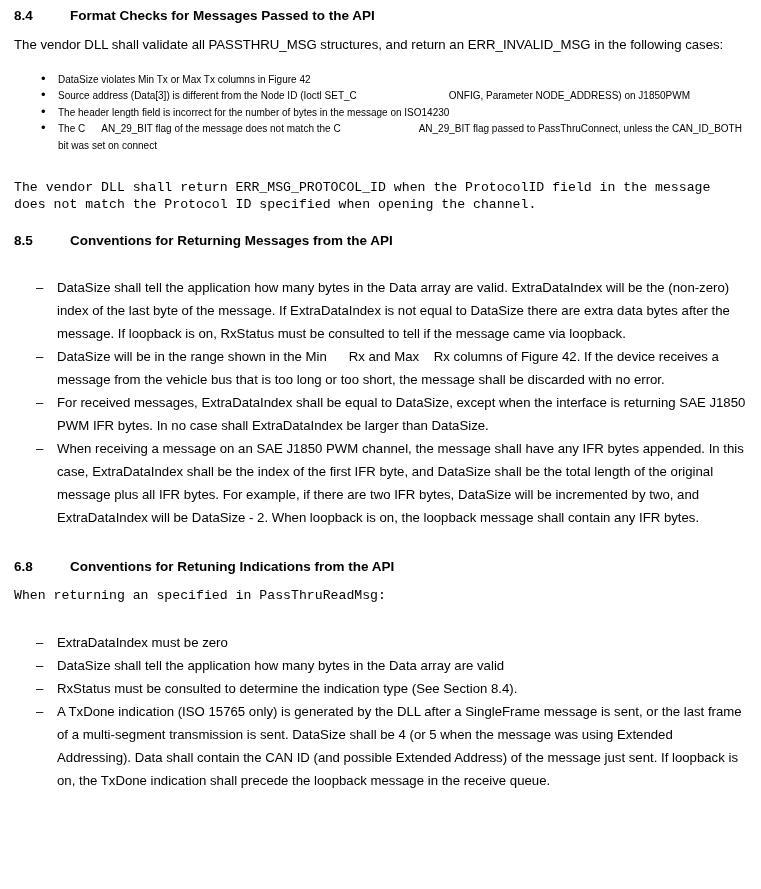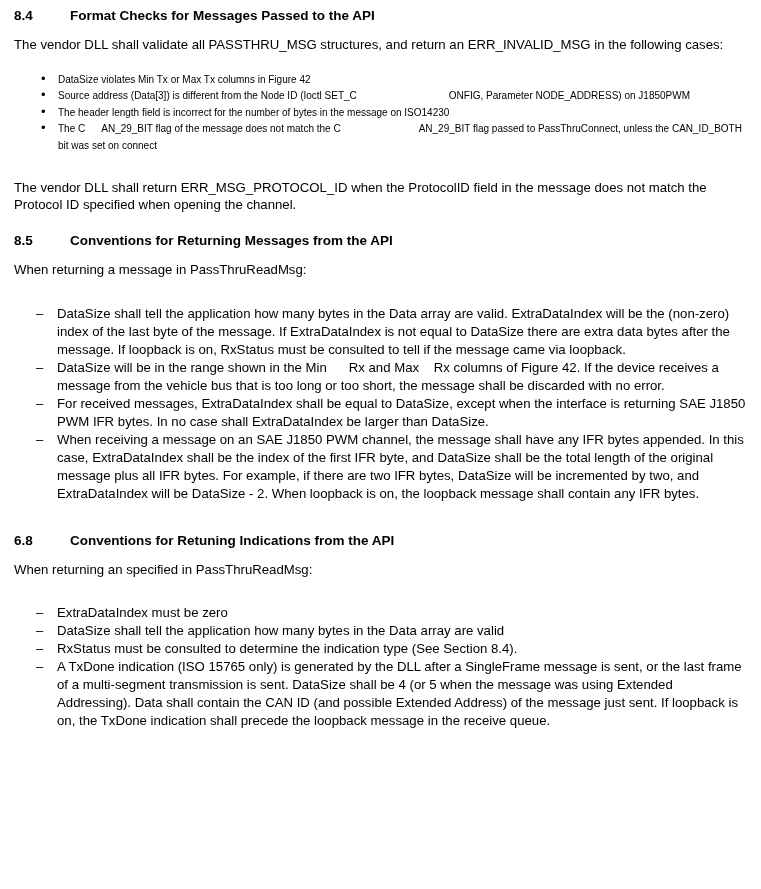--- a/index.html
+++ b/index.html
@@ -36,20 +36,21 @@
     flex: 1 1 auto;
   }
   p.body {
     font-size: 13.2px;
     line-height: 16.5px;
     margin: 0 0 12px 0;
     text-align: justify;
   }
   p.body.nojust {
     text-align: left;
+    font-family: Liberation Mono, monospace;
   }
   ul.bullets {
     margin: 0 0 12px 0;
     padding: 0 0 0 27px;
     list-style: none;
   }
   ul.bullets > li {
     font-size: 10px;
     line-height: 16.5px;
     position: relative;
@@ -63,21 +64,21 @@
     top: -1px;
     font-size: 13px;
   }
   ul.dashes {
     margin: 0 0 12px 0;
     padding: 0 0 0 22px;
     list-style: none;
   }
   ul.dashes > li {
     font-size: 13.2px;
-    line-height: 18px;
+    line-height: 23px;
     position: relative;
     padding-left: 21px;
     margin: 0 0 0 0;
   }
   ul.dashes > li::before {
     content: "\2013";
     position: absolute;
     left: 0;
     top: 0;
   }
@@ -123,21 +124,20 @@
 
   <p class="body nojust">The vendor DLL shall return ERR_MSG_PROTOCOL_ID when the ProtocolID field in the message does not match the Protocol ID specified when opening the channel.</p>
 
   <div class="sp8"></div>
 
   <div class="section-heading">
     <span class="num">8.5</span>
     <span class="ttl">Conventions for Returning Messages from the API</span>
   </div>
 
-  <p class="body nojust">When returning a message in PassThruReadMsg:</p>
 
   <div class="sp14"></div>
 
   <ul class="dashes">
     <li>DataSize shall tell the application how many bytes in the Data array are valid. ExtraDataIndex will be the (non-zero) index of the last byte of the message. If ExtraDataIndex is not equal to DataSize there are extra data bytes after the message. If loopback is on, RxStatus must be consulted to tell if the message came via loopback.</li>
     <li>DataSize will be in the range shown in the Min &nbsp;&nbsp;&nbsp;&nbsp; Rx and Max &nbsp;&nbsp; Rx columns of Figure 42. If the device receives a message from the vehicle bus that is too long or too short, the message shall be discarded with no error.</li>
     <li>For received messages, ExtraDataIndex shall be equal to DataSize, except when the interface is returning SAE J1850 PWM IFR bytes. In no case shall ExtraDataIndex be larger than DataSize.</li>
     <li>When receiving a message on an SAE J1850 PWM channel, the message shall have any IFR bytes appended. In this case, ExtraDataIndex shall be the index of the first IFR byte, and DataSize shall be the total length of the original message plus all IFR bytes. For example, if there are two IFR bytes, DataSize will be incremented by two, and ExtraDataIndex will be DataSize - 2. When loopback is on, the loopback message shall contain any IFR bytes.</li>
   </ul>
 

